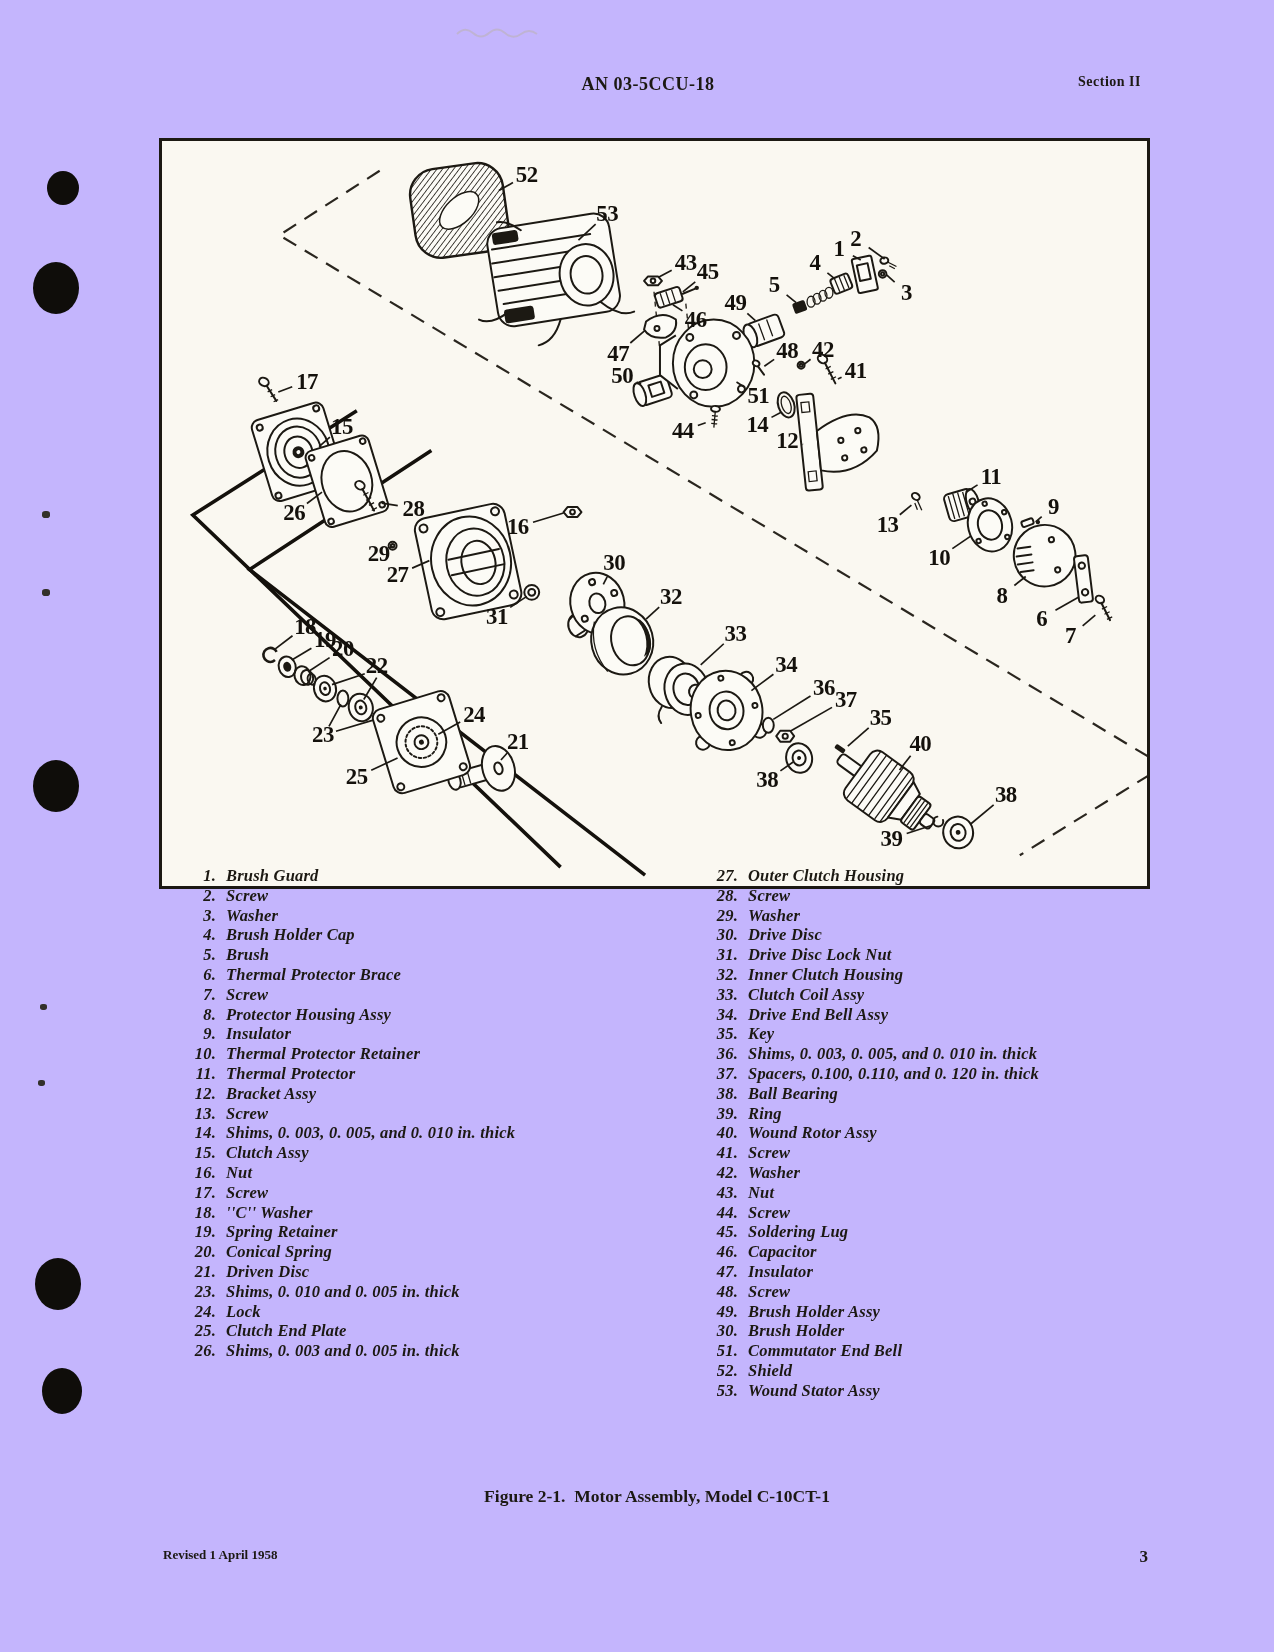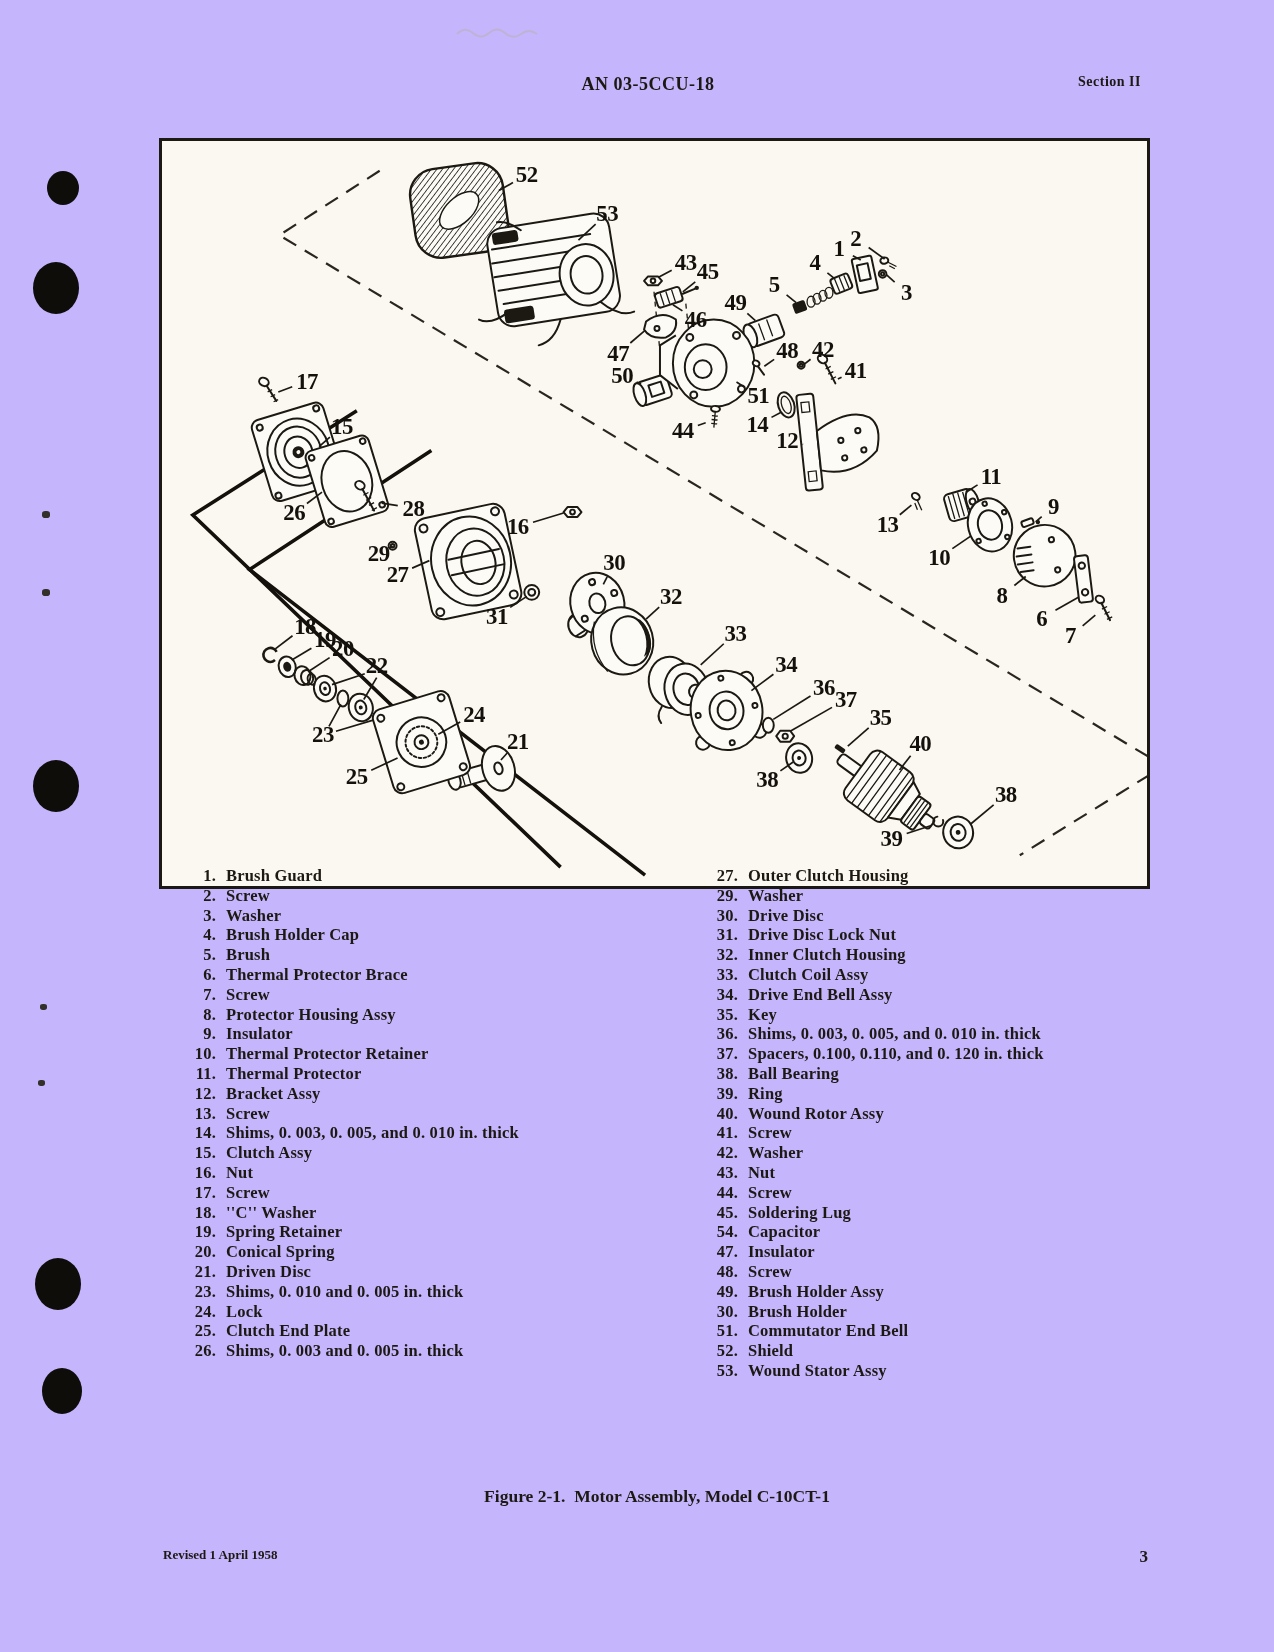--- a/index.html
+++ b/index.html
@@ -19,21 +19,21 @@
   svg .thin{stroke:#1c1913;stroke-width:1.3;fill:none}
   svg .leader{stroke:#1c1913;stroke-width:1.7;fill:none}
   svg .dash{stroke:#2a261f;stroke-width:2.2;fill:none;stroke-dasharray:15 10}
   svg .vdash{stroke:#2a261f;stroke-width:1.4;fill:none;stroke-dasharray:5 5}
   svg .chev{stroke:#14110c;stroke-width:3.6;fill:none}
   svg .co{font:700 23px "Liberation Serif",serif;fill:#14110c;letter-spacing:-0.5px}
   
   .plist{position:absolute;top:866px;font-size:16.5px;font-weight:bold;line-height:19.8px;letter-spacing:.2px;}
   .plist.leftcol{left:170px;width:500px;}
   .plist.rightcol{left:692px;width:560px;}
-  .prow{white-space:nowrap;}
+  .prow{white-space:nowrap;font-style:italic;}
   .pnum{display:inline-block;width:46px;text-align:right;margin-right:10px;}
   
   .caption{position:absolute;left:20px;top:1486px;width:1274px;text-align:center;
            font-size:17.5px;font-weight:bold;white-space:pre;}
   .foot-rev{position:absolute;left:163px;top:1547px;font-size:13px;font-weight:bold;}
   .foot-page{position:absolute;left:1110px;top:1547px;width:38px;text-align:right;
              font-size:17px;font-weight:bold;}
   
   .dot{position:absolute;background:#0f0d0a;border-radius:50%;}
   .speck{position:absolute;background:#33302a;border-radius:40%;}
@@ -540,38 +540,39 @@
       <div class="prow"><span class="pnum">19.</span><span class="pname">Spring Retainer</span></div>
       <div class="prow"><span class="pnum">20.</span><span class="pname">Conical Spring</span></div>
       <div class="prow"><span class="pnum">21.</span><span class="pname">Driven Disc</span></div>
       <div class="prow"><span class="pnum">23.</span><span class="pname">Shims, 0. 010 and 0. 005 in. thick</span></div>
       <div class="prow"><span class="pnum">24.</span><span class="pname">Lock</span></div>
       <div class="prow"><span class="pnum">25.</span><span class="pname">Clutch End Plate</span></div>
       <div class="prow"><span class="pnum">26.</span><span class="pname">Shims, 0. 003 and 0. 005 in. thick</span></div>
     </div>
   <div class="plist rightcol" id="plist-right">
       <div class="prow"><span class="pnum">27.</span><span class="pname">Outer Clutch Housing</span></div>
+      <div class="prow"><span class="pnum">28.</span><span class="pname">Screw</span></div>
       <div class="prow"><span class="pnum">29.</span><span class="pname">Washer</span></div>
       <div class="prow"><span class="pnum">30.</span><span class="pname">Drive Disc</span></div>
       <div class="prow"><span class="pnum">31.</span><span class="pname">Drive Disc Lock Nut</span></div>
       <div class="prow"><span class="pnum">32.</span><span class="pname">Inner Clutch Housing</span></div>
       <div class="prow"><span class="pnum">33.</span><span class="pname">Clutch Coil Assy</span></div>
       <div class="prow"><span class="pnum">34.</span><span class="pname">Drive End Bell Assy</span></div>
       <div class="prow"><span class="pnum">35.</span><span class="pname">Key</span></div>
       <div class="prow"><span class="pnum">36.</span><span class="pname">Shims, 0. 003, 0. 005, and 0. 010 in. thick</span></div>
       <div class="prow"><span class="pnum">37.</span><span class="pname">Spacers, 0.100, 0.110, and 0. 120 in. thick</span></div>
       <div class="prow"><span class="pnum">38.</span><span class="pname">Ball Bearing</span></div>
       <div class="prow"><span class="pnum">39.</span><span class="pname">Ring</span></div>
       <div class="prow"><span class="pnum">40.</span><span class="pname">Wound Rotor Assy</span></div>
       <div class="prow"><span class="pnum">41.</span><span class="pname">Screw</span></div>
       <div class="prow"><span class="pnum">42.</span><span class="pname">Washer</span></div>
       <div class="prow"><span class="pnum">43.</span><span class="pname">Nut</span></div>
       <div class="prow"><span class="pnum">44.</span><span class="pname">Screw</span></div>
       <div class="prow"><span class="pnum">45.</span><span class="pname">Soldering Lug</span></div>
-      <div class="prow"><span class="pnum">54.</span><span class="pname">Capacitor</span></div>
+      <div class="prow"><span class="pnum">46.</span><span class="pname">Capacitor</span></div>
       <div class="prow"><span class="pnum">47.</span><span class="pname">Insulator</span></div>
       <div class="prow"><span class="pnum">48.</span><span class="pname">Screw</span></div>
       <div class="prow"><span class="pnum">49.</span><span class="pname">Brush Holder Assy</span></div>
       <div class="prow"><span class="pnum">30.</span><span class="pname">Brush Holder</span></div>
       <div class="prow"><span class="pnum">51.</span><span class="pname">Commutator End Bell</span></div>
       <div class="prow"><span class="pnum">52.</span><span class="pname">Shield</span></div>
       <div class="prow"><span class="pnum">53.</span><span class="pname">Wound Stator Assy</span></div>
     </div>
 
   <div class="caption">Figure 2-1.  Motor Assembly, Model C-10CT-1</div>

